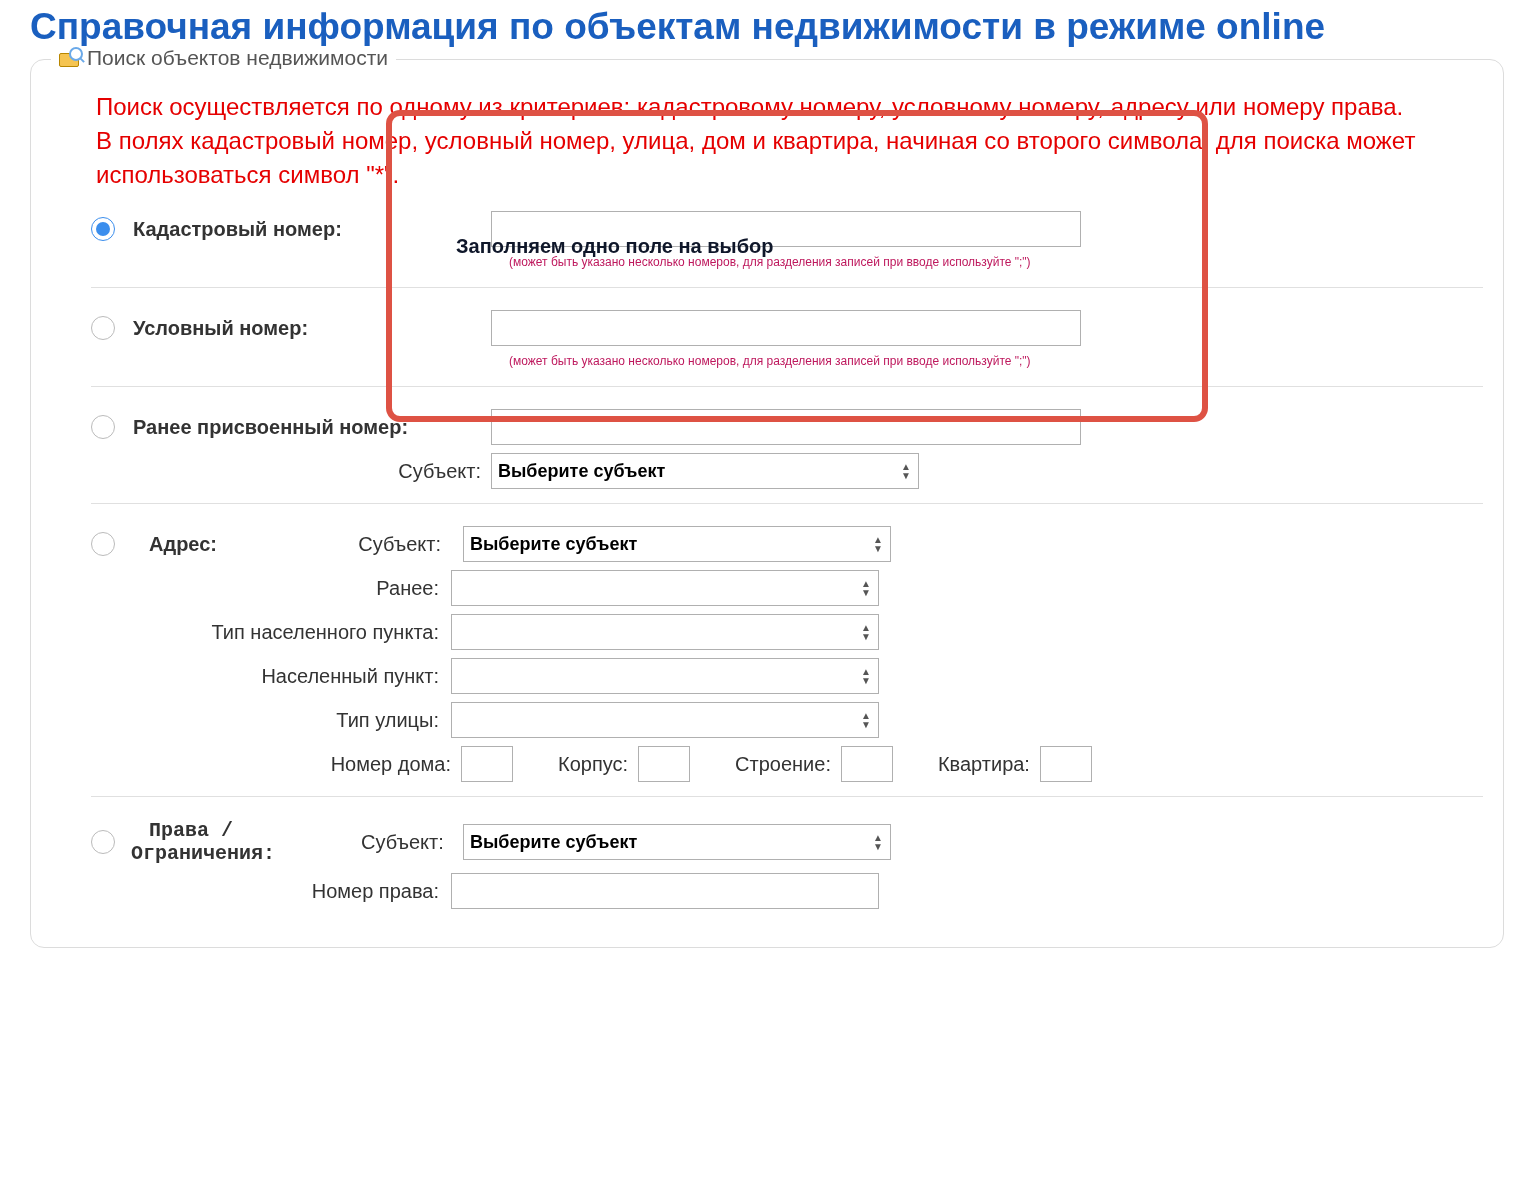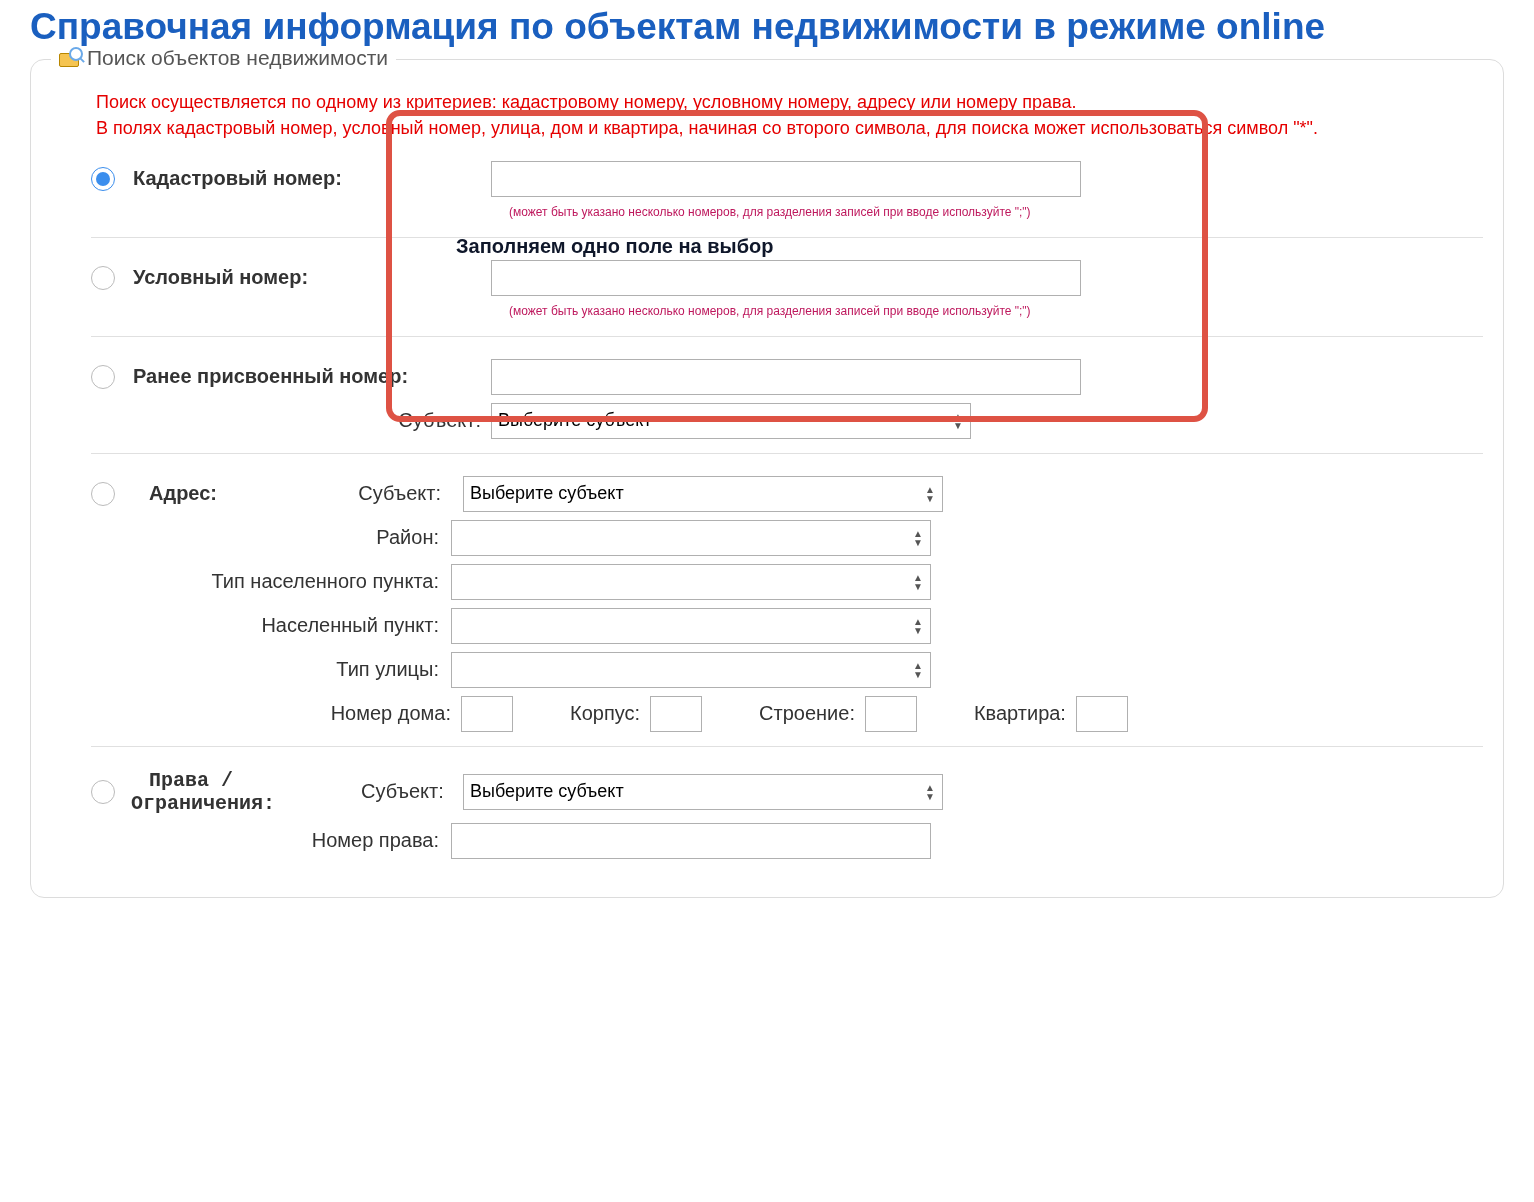--- a/index.html
+++ b/index.html
@@ -4,42 +4,42 @@
 <style>
   html,body{margin:0;padding:0;font-family:Arial,Helvetica,sans-serif;background:#fff;color:#333;}
   .page{width:1534px;padding:0 30px 40px 30px;box-sizing:border-box;}
   h1.page-title{color:#1a5fbf;font-size:37px;font-weight:bold;margin:5px 0 10px 0;line-height:1.2;}
   .panel{border:1px solid #dcdcdc;border-radius:14px;padding:20px 20px 30px 20px;position:relative;margin-top:10px;}
   .legend{position:absolute;top:-14px;left:20px;background:#fff;padding:0 8px;display:flex;align-items:center;gap:6px;color:#555;font-size:21px;}
   .legend .icon{width:22px;height:18px;position:relative;}
   .legend .icon .folder{position:absolute;bottom:0;left:0;width:18px;height:12px;background:#f5c451;border:1px solid #b88600;border-radius:2px;}
   .legend .icon .mag{position:absolute;right:-2px;top:-2px;width:10px;height:10px;border:2px solid #6aa9e9;border-radius:50%;background:#fff;}
   .legend .icon .handle{position:absolute;right:-4px;top:10px;width:6px;height:2px;background:#6aa9e9;transform:rotate(45deg);}
-  .info{color:#e50000;font-size:18px;line-height:1.4;margin:10px 0 20px 45px;}
+  .info{color:#e50000;font-size:24px;line-height:1.4;margin:10px 0 20px 45px;}
   .row{display:flex;align-items:center;margin:8px 0;}
   .radio{width:22px;height:22px;border:1px solid #bbb;border-radius:50%;background:#fff;flex:0 0 22px;position:relative;}
   .radio.selected{border:1px solid #3b8eed;}
   .radio.selected::after{content:"";position:absolute;left:4px;top:4px;width:14px;height:14px;border-radius:50%;background:#3b8eed;}
   .lbl-main{font-weight:bold;font-size:20px;margin-left:18px;}
   .lbl-right{font-size:20px;text-align:right;padding-right:10px;}
   .col-left{width:400px;display:flex;align-items:center;}
   .col-label{width:400px;display:flex;justify-content:flex-end;align-items:center;}
   .col-input{flex:0 0 auto;}
   input.text{height:36px;border:1px solid #b0b0b0;background:#fff;font-size:18px;padding:0 6px;box-sizing:border-box;}
   .w590{width:590px;}
-  .w480{width:480px;}
+  .w480{width:428px;font-weight:bold;}
   .w50{width:52px;}
   .hint{font-size:12px;color:#be185d;margin:6px 0 18px 418px;}
   .select{position:relative;display:inline-block;}
   .select input{padding-right:28px;}
   .select .arrows{position:absolute;right:8px;top:50%;transform:translateY(-50%);font-size:10px;line-height:9px;color:#555;pointer-events:none;text-align:center;}
   .section{border-top:1px solid #e0e0e0;margin-top:14px;padding-top:14px;margin-left:40px;margin-right:0;}
   .addr-row{display:flex;align-items:center;margin:8px 0;}
   .addr-label{width:360px;text-align:right;font-size:20px;padding-right:12px;box-sizing:border-box;}
-  .addr-four{display:flex;align-items:flex-end;gap:12px;margin:8px 0;}
+  .addr-four{display:flex;align-items:flex-end;gap:0;margin:8px 0;}
   .addr-four .pair{display:flex;align-items:center;margin-right:45px;}
   .addr-four .pair:last-child{margin-right:0;}
   .addr-four .plabel{font-size:20px;padding-right:10px;text-align:right;}
   .highlight-box{position:absolute;border:6px solid #de5244;border-radius:14px;pointer-events:none;}
   .overlay-text{position:absolute;color:#0f172a;font-size:20px;font-weight:700;pointer-events:none;white-space:nowrap;}
   .block{margin-left:40px;}
 </style>
 </head>
 <body>
 <div class="page">
@@ -119,21 +119,21 @@
             <div class="radio"></div>
           </div>
       <div style="width:120px;"><span class="lbl-main">Адрес:</span></div>
       <div style="width:200px;text-align:right;padding-right:12px;"><span class="lbl-right">Субъект:</span></div>
       <div class="select">
         <input class="text w480" type="text" value="Выберите субъект" style="">
         <div class="arrows">▲<br>▼</div>
       </div>
     </div>
     <div class="addr-row">
-      <div class="addr-label"><span>Район:</span></div>
+      <div class="addr-label"><span>Ранее:</span></div>
       <div class="select">
         <input class="text w480" type="text" style="">
         <div class="arrows">▲<br>▼</div>
       </div>
     </div>
     <div class="addr-row">
       <div class="addr-label"><span>Тип населенного пункта:</span></div>
       <div class="select">
         <input class="text w480" type="text" style="">
         <div class="arrows">▲<br>▼</div>

